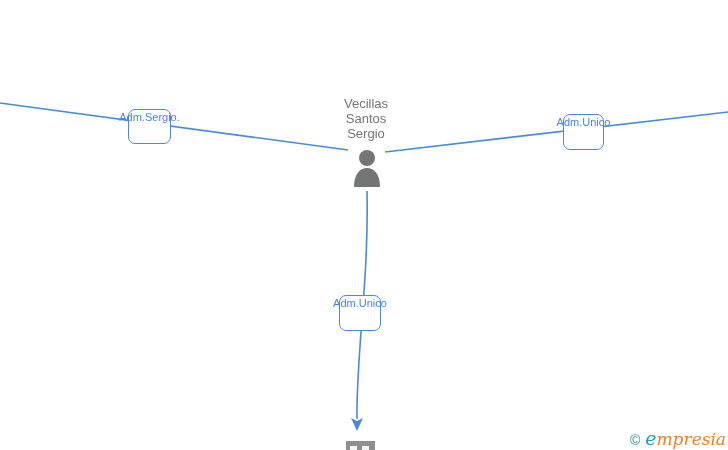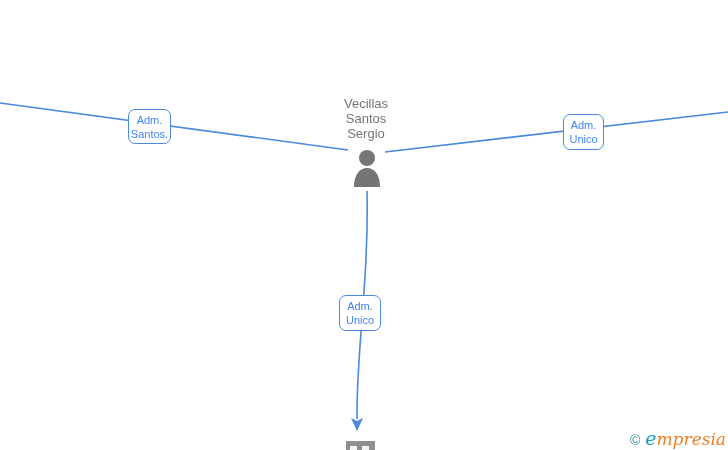--- a/index.html
+++ b/index.html
@@ -54,21 +54,21 @@
     z-index: 3;
     box-sizing: border-box;
     background: #ffffff;
     border: 1.5px solid var(--edge, #4a89dc);
     border-radius: 7px;
     color: var(--label-text, #4285f4);
     font-size: 11px;
     line-height: 14px;
     text-align: center;
     display: flex;
-    flex-direction: column;
+    flex-direction: row;
     justify-content: center;
     cursor: pointer;
   }
   .edge-label.left  { left: 128px; top: 109px; width: 43px; height: 35px; }
   .edge-label.right { left: 563px; top: 114px; width: 41px; height: 36px; }
   .edge-label.down  { left: 339px; top: 295px; width: 42px; height: 36px; }
 
   .building {
     position: absolute;
     left: 346px; top: 441px;
@@ -125,21 +125,21 @@
 
   <div class="person">
     <svg width="30" height="38" viewBox="0 0 30 38">
       <circle class="silhouette" cx="15" cy="9" r="8"></circle>
       <path class="silhouette" d="M2,38 C2,25 8,19 15,19 C22,19 28,25 28,38 Z"></path>
     </svg>
   </div>
 
   <div class="edge-label left">
     <span>Adm.</span>
-    <span>Santos.</span>
+    <span>Sergio.</span>
   </div>
 
   <div class="edge-label right">
     <span>Adm.</span>
     <span>Unico</span>
   </div>
 
   <div class="edge-label down">
     <span>Adm.</span>
     <span>Unico</span>

